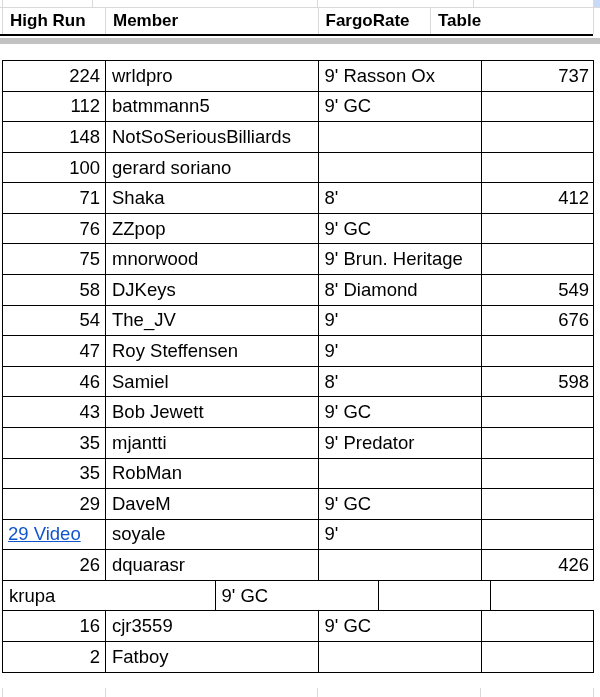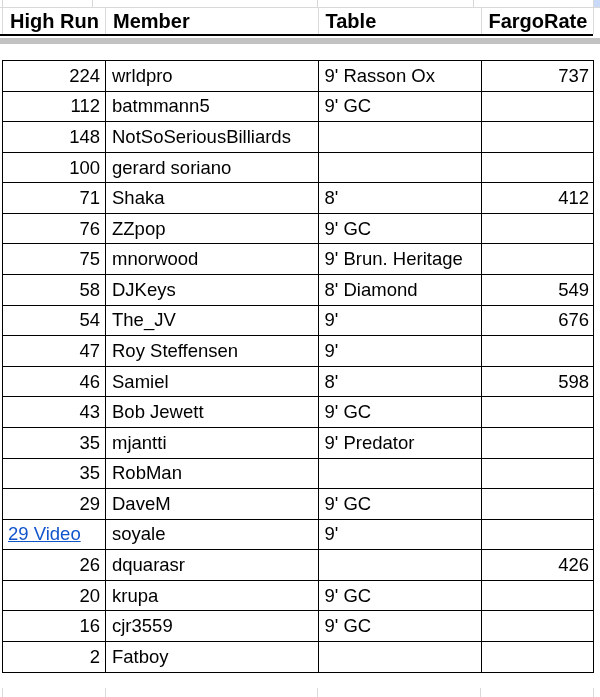--- a/index.html
+++ b/index.html
@@ -13,21 +13,21 @@
   .top-strip .vline { position:absolute; top:0; width:1px; height:7px; background:var(--gridline); }
   .corner-cell { position:absolute; top:0; right:0; width:6px; height:7px; background:var(--corner-blue); }
 
   
   .header-row {
     position:absolute; top:8px; left:2px; height:26px; display:flex;
     border-left:1px solid var(--gridline);
   }
   .th {
     box-sizing:border-box; border-right:1px solid var(--gridline);
-    display:flex; align-items:center; font-weight:bold; font-size:20px;
+    display:flex; align-items:center; font-weight:bold; font-size:17px;
     padding-left:7px; white-space:nowrap; overflow:hidden;
   }
   .hw1 { width:103px; } .hw2 { width:212.5px; } .hw3 { width:163px; } .hw4 { width:112.5px; }
 
   .header-underline { position:absolute; top:33.5px; left:0; width:593px; height:2.5px; background:var(--border-black); }
   .freeze-band { position:absolute; top:38px; left:0; width:600px; height:6px; background:var(--band-gray); }
 
   
   .grid {
     position:absolute; top:60px; left:2px; width:591px;
@@ -62,22 +62,22 @@
     <span class="vline" style="left:92px"></span>
     <span class="vline" style="left:317px"></span>
     <span class="vline" style="left:473px"></span>
     <span class="vline" style="left:593px"></span>
     <span class="corner-cell"></span>
   </div>
 
   <div class="header-row">
     <div class="th hw1">High Run</div>
     <div class="th hw2">Member</div>
+    <div class="th hw4">FargoRate</div>
     <div class="th hw3">Table</div>
-    <div class="th hw4">FargoRate</div>
   </div>
 
   <div class="header-underline"></div>
   <div class="freeze-band"></div>
 
   <div class="grid" id="table-body">
       <div class="tr">
     <div class="td col-highrun">224</div>
     <div class="td col-member">wrldpro</div>
     <div class="td col-table">9' Rasson Ox</div>
@@ -175,21 +175,20 @@
     <div class="td col-table">9'</div>
     <div class="td col-fargo"></div>
   </div>
       <div class="tr">
     <div class="td col-highrun">26</div>
     <div class="td col-member">dquarasr</div>
     <div class="td col-table"></div>
     <div class="td col-fargo">426</div>
   </div>
       <div class="tr">
-    <div class="td col-highrun">20</div>
     <div class="td col-member">krupa</div>
     <div class="td col-table">9' GC</div>
     <div class="td col-fargo"></div>
   </div>
       <div class="tr">
     <div class="td col-highrun">16</div>
     <div class="td col-member">cjr3559</div>
     <div class="td col-table">9' GC</div>
     <div class="td col-fargo"></div>
   </div>

